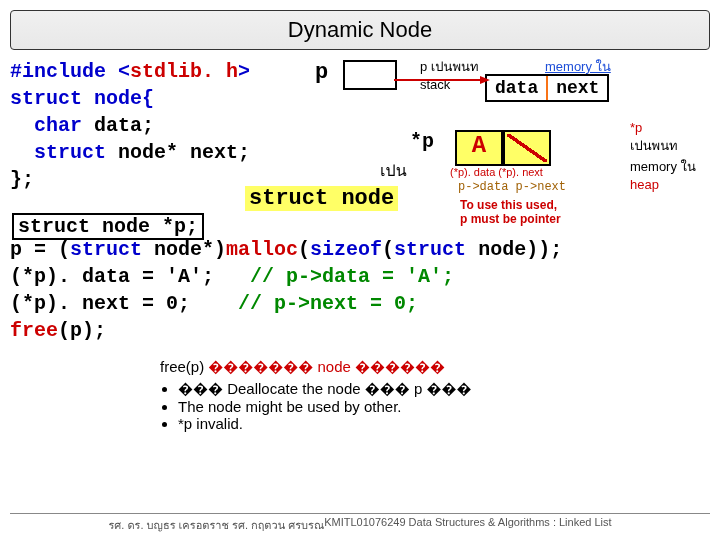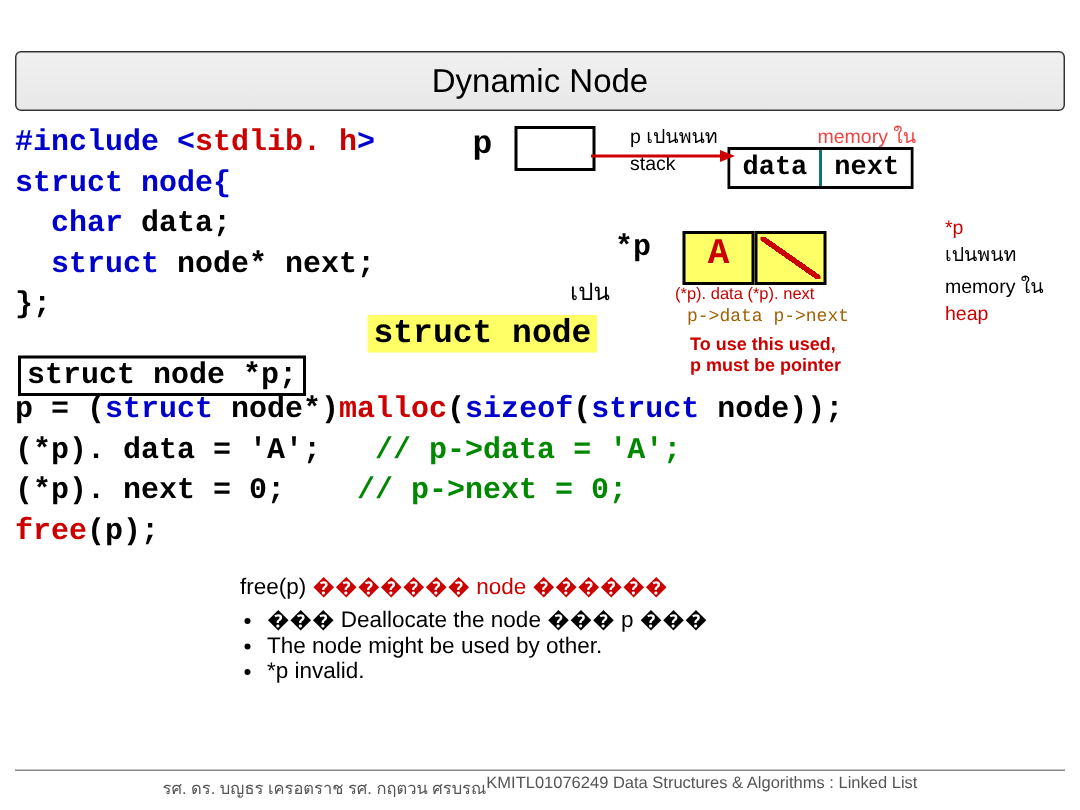--- a/index.html
+++ b/index.html
@@ -13,21 +13,20 @@
     position: relative;
   }
   .title-box {
     border: 1px solid #333;
     border-radius: 4px;
     background: linear-gradient(#f0f0f0, #e8e8e8);
     padding: 6px 0;
     text-align: center;
     font-size: 22px;
     margin-bottom: 8px;
-    margin-top: 24px;
   }
   .content {
     position: relative;
     height: 430px;
   }
   .codeblock {
     font-family: "Courier New", monospace;
     font-size: 20px;
     font-weight: bold;
     line-height: 1.35;
@@ -62,31 +61,32 @@
     top: -2px;
     font-size: 13px;
     color: #000;
     width: 90px;
   }
   .mem-annot {
     position: absolute;
     left: 535px;
     top: -2px;
     font-size: 13px;
-    color: #ef4444;
+    color: #1d4ed8;
+    text-decoration: underline;
   }
   .data-next-box {
     position: absolute;
     left: 475px;
     top: 16px;
     display: flex;
     border: 2px solid #000;
   }
   .data-next-box .cell {
-    border-right: 2px solid #0f766e;
+    border-right: 2px solid #f97316;
     padding: 2px 8px;
     font-family: "Courier New", monospace;
     font-weight: bold;
     font-size: 18px;
     background: #fff;
   }
   .data-next-box .cell:last-child { border-right: none; }
   .star-p-annot {
     position: absolute;
     left: 620px;

